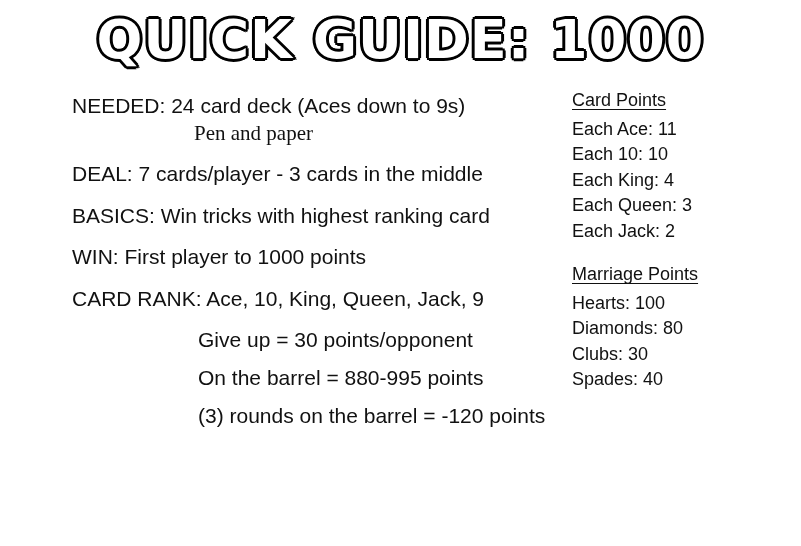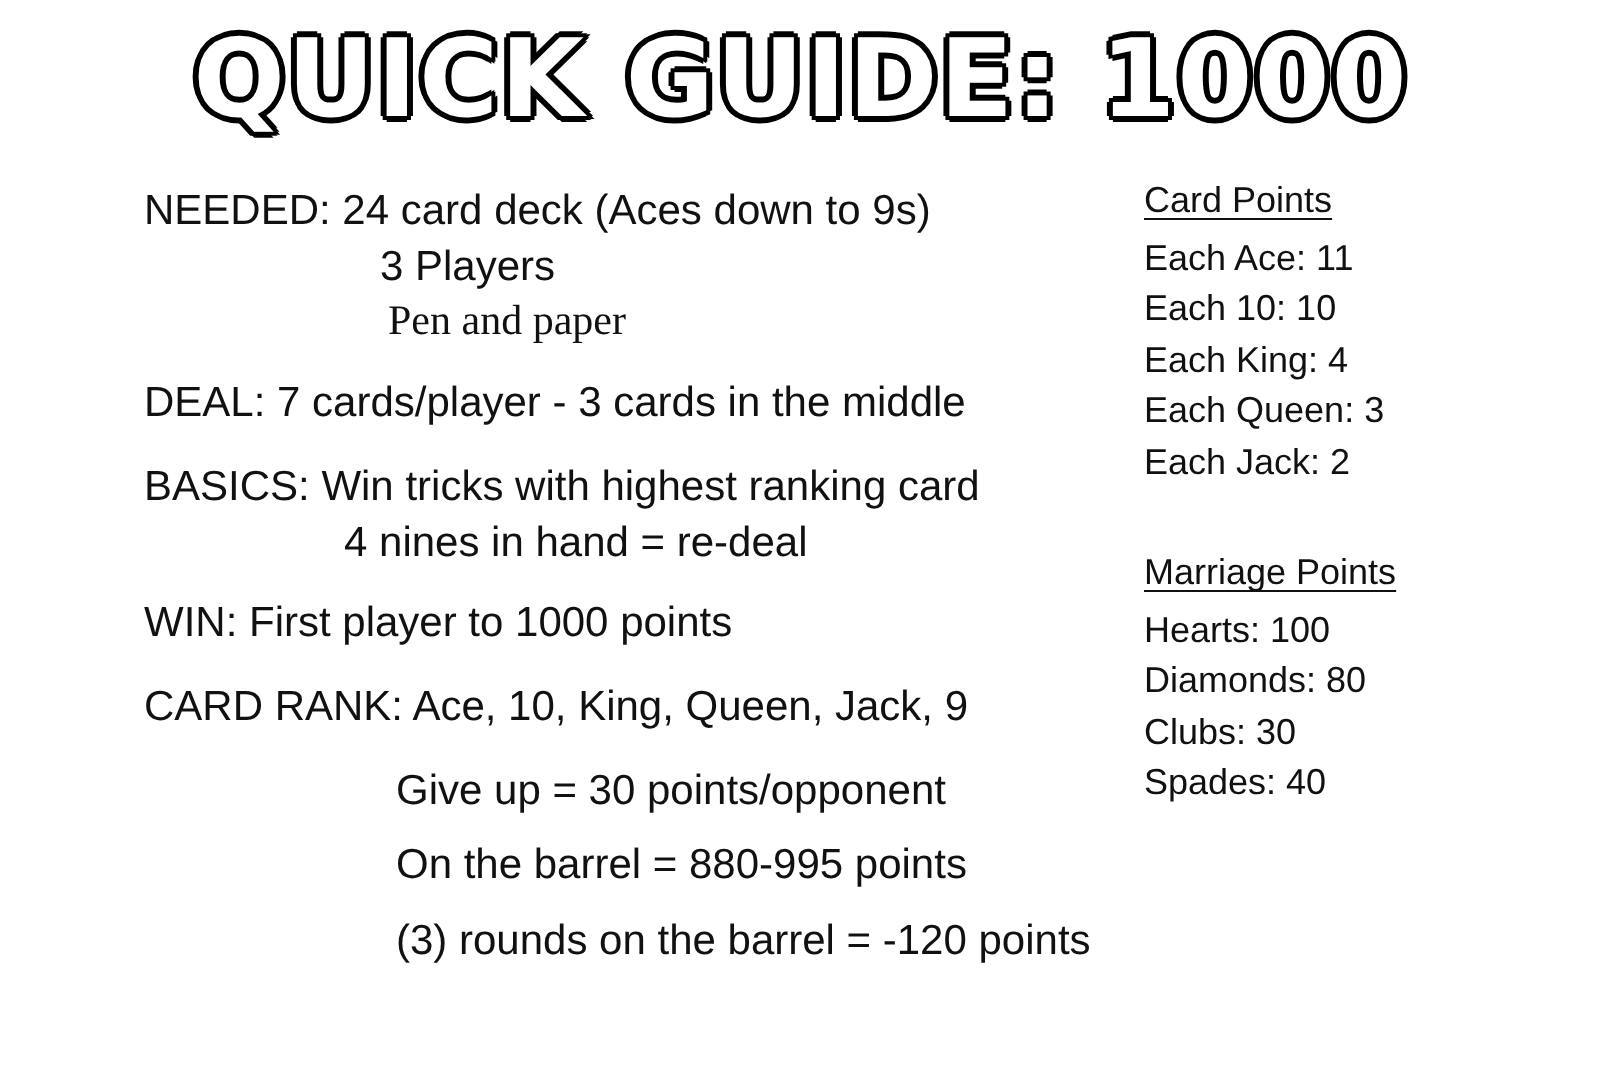--- a/index.html
+++ b/index.html
@@ -82,50 +82,48 @@
     font-size: 18px;
     line-height: 1.42;
   }
   .rhead {
     text-decoration: underline;
     text-underline-offset: 3px;
     margin-bottom: 3px;
     white-space: nowrap;
   }
   .rhead.second {
-    margin-top: 30px;
+    margin-top: 18px;
   }
   .ritem {
     white-space: nowrap;
   }
 </style>
 </head>
 <body>
 
 <div class="page">
 
   <div class="title">
     <span class="inner">QUICK GUIDE: 1000</span>
   </div>
 
   <div class="left-col">
 
     <div class="block tight">
       <div class="line">NEEDED: 24 card deck (Aces down to 9s)</div>
-      <div class="line indent-1">3 Players</div>
       <div class="line indent-2">Pen and paper</div>
     </div>
 
     <div class="block tight2">
       <div class="line">DEAL: 7 cards/player - 3 cards in the middle</div>
     </div>
 
     <div class="block tight">
       <div class="line">BASICS: Win tricks with highest ranking card</div>
-      <div class="line indent-3">4 nines in hand = re-deal</div>
     </div>
 
     <div class="block tight2">
       <div class="line">WIN: First player to 1000 points</div>
     </div>
 
     <div class="block tight2">
       <div class="line">CARD RANK:  Ace, 10, King, Queen, Jack, 9</div>
     </div>
 

